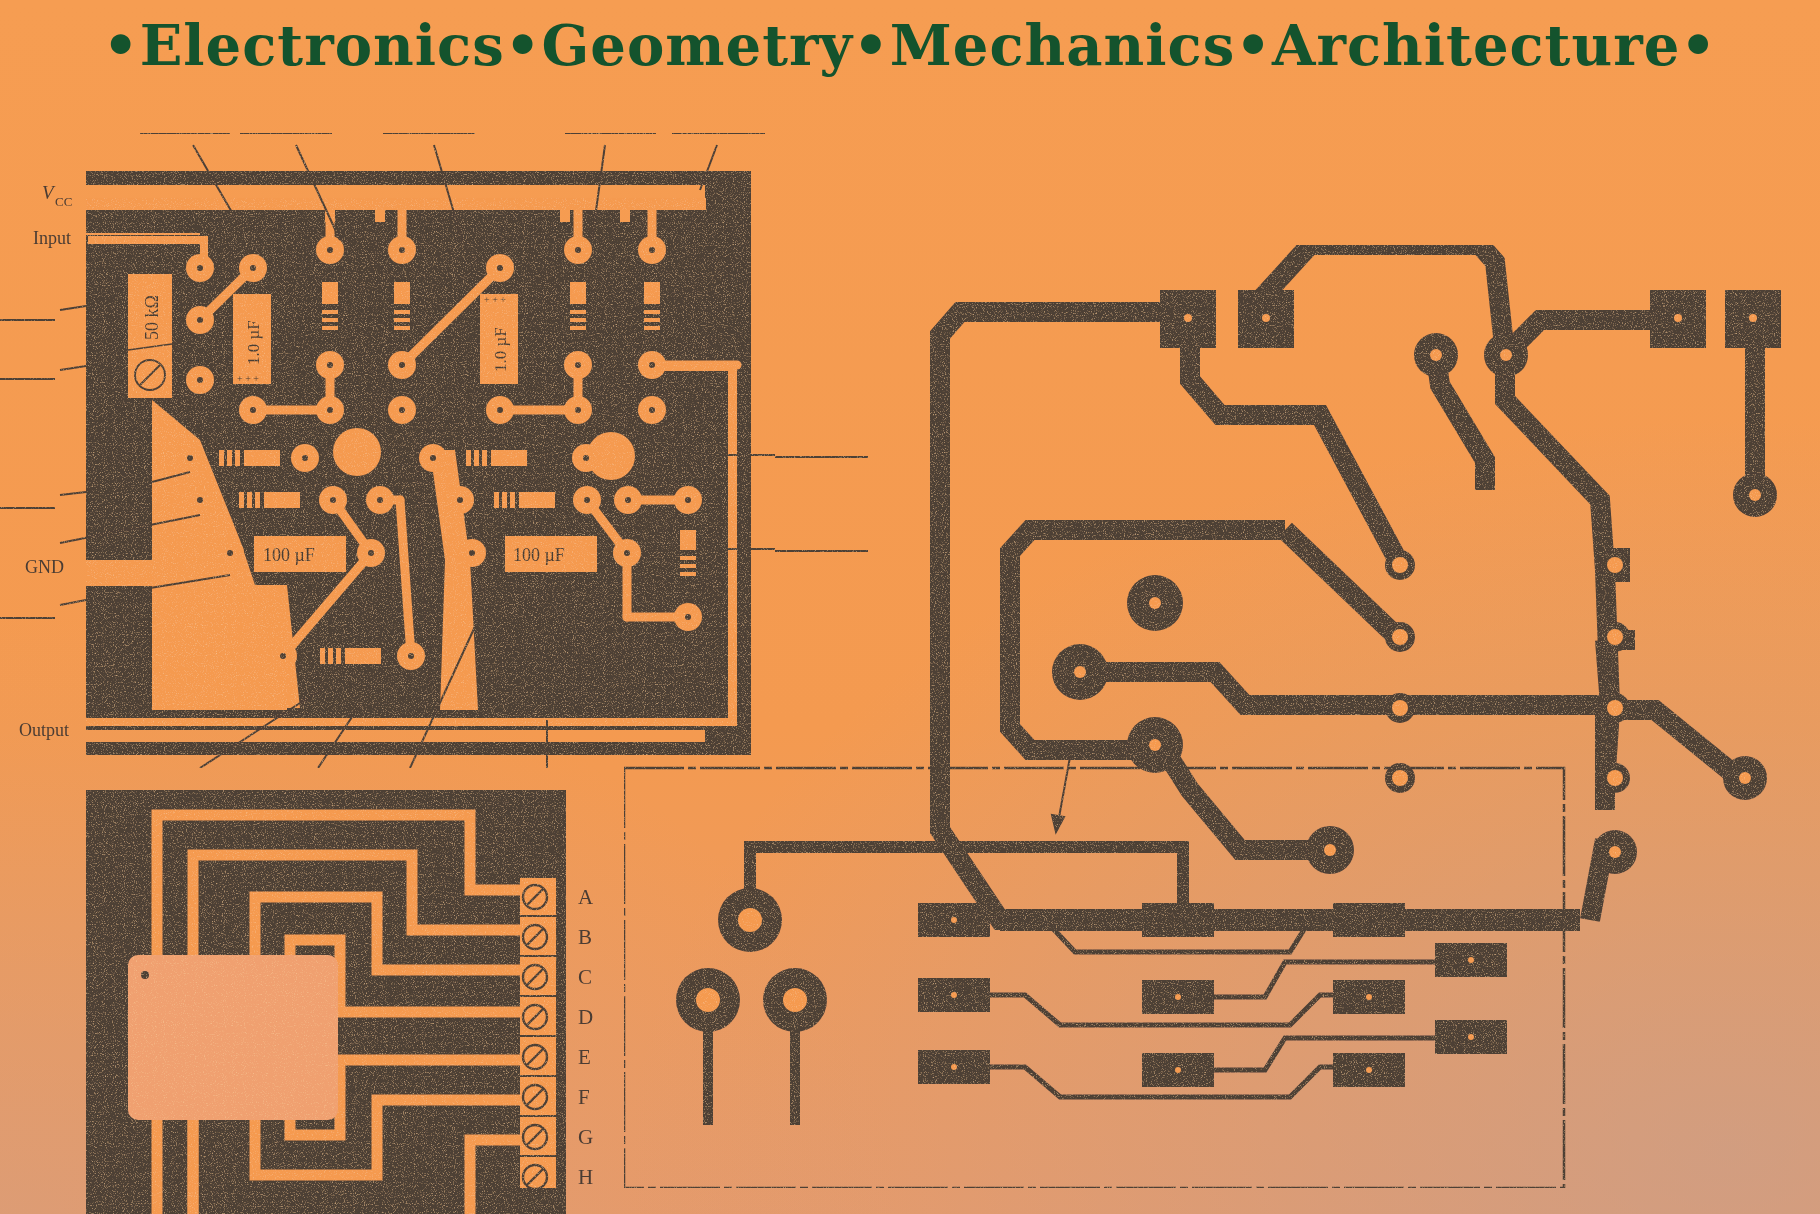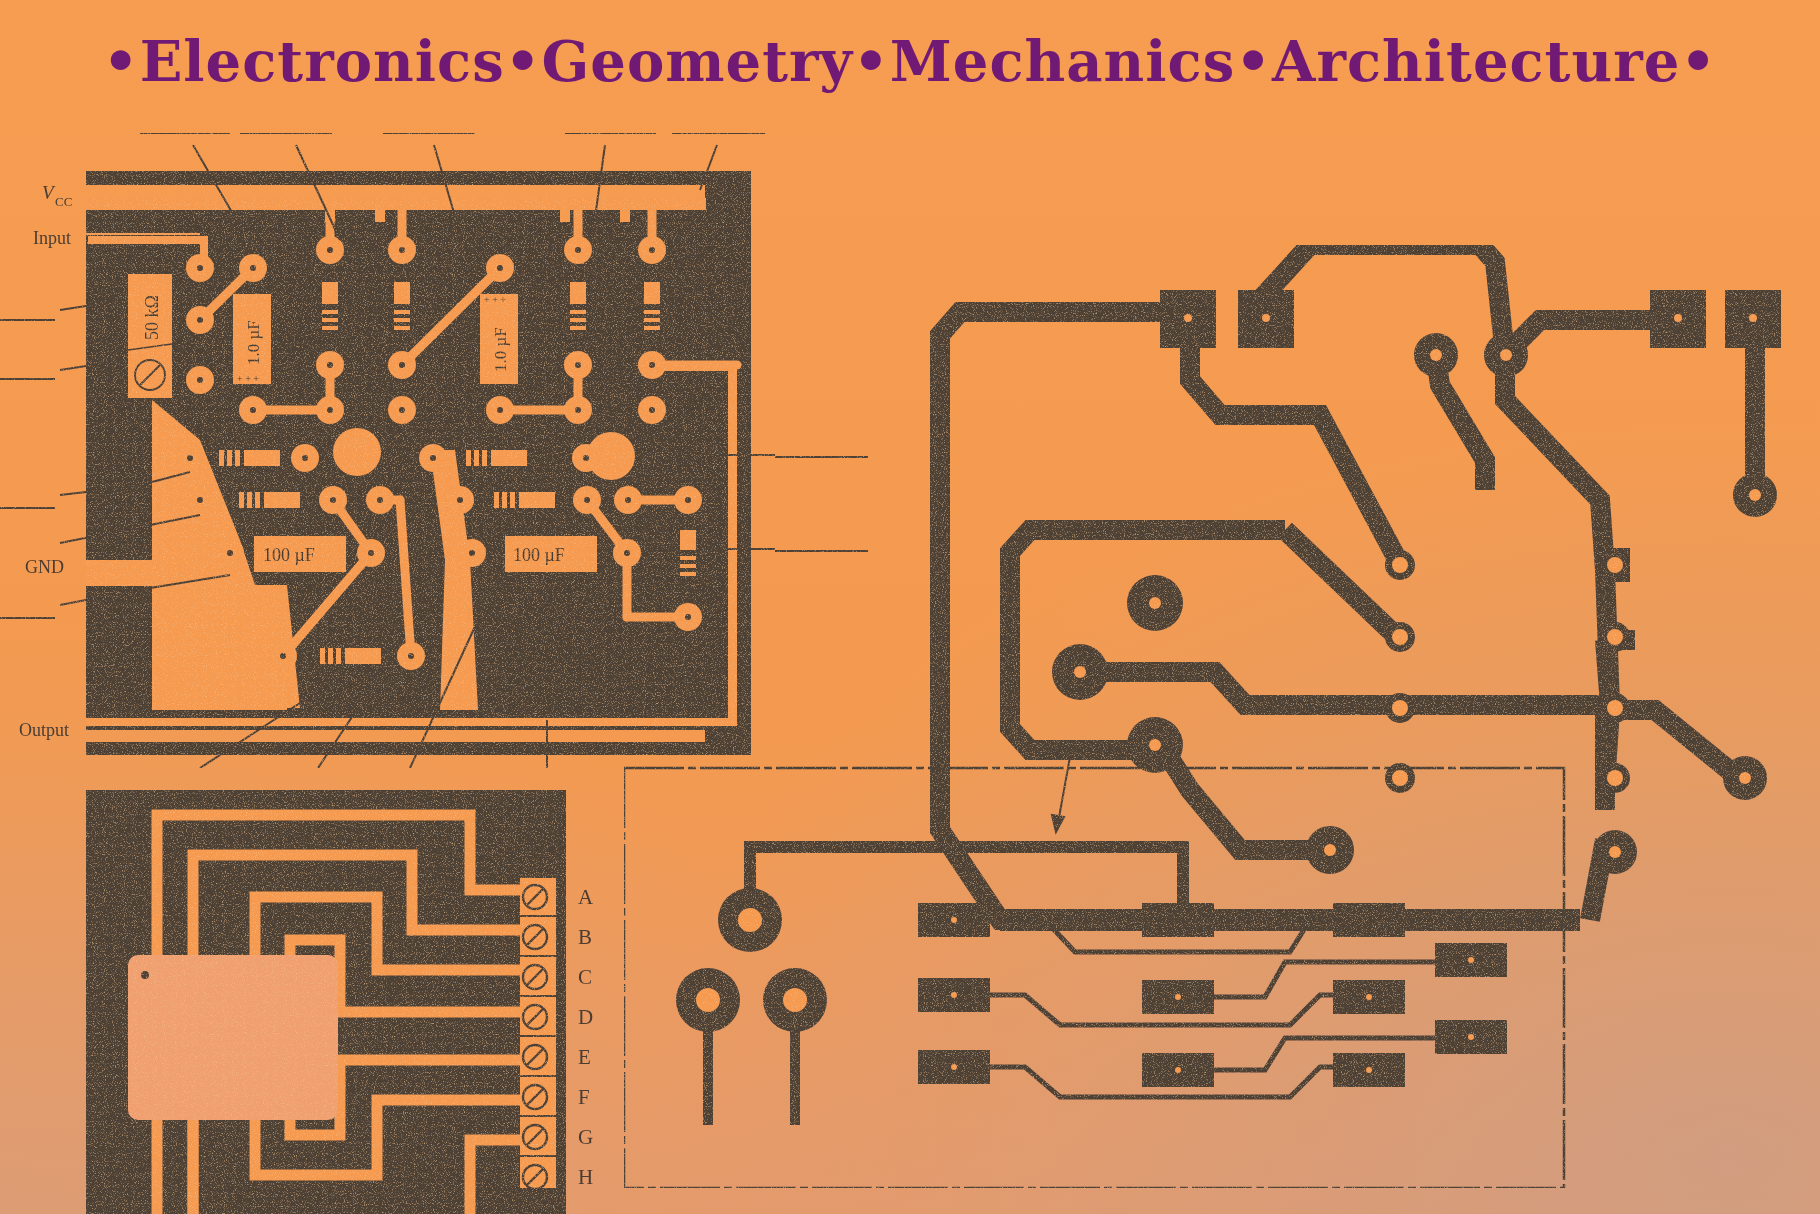--- a/index.html
+++ b/index.html
@@ -10,27 +10,27 @@
     font-family: "DejaVu Serif", serif;
   }
   .paper {
     position: absolute; inset: 0;
     background:
       radial-gradient(ellipse at 95% 95%, rgba(190,160,150,0.55) 0%, rgba(190,160,150,0) 45%),
       radial-gradient(ellipse at 0% 100%, rgba(200,160,140,0.35) 0%, rgba(200,160,140,0) 35%),
       linear-gradient(180deg, #f69d52 0%, #f49a50 60%, #e89a68 100%);
   }
   .title {
-    position: absolute; left: 0; top: 28px; width: 1820px;
+    position: absolute; left: 0; top: 12px; width: 1820px;
     text-align: center;
     font-family: "DejaVu Serif", serif;
     font-weight: bold;
     font-size: 56px;
     letter-spacing: 1px;
-    color: #701a75;
+    color: #14532d;
     white-space: nowrap;
   }
   svg.art { position: absolute; left: 0; top: 0; }
   .lbl { font-family: "Liberation Serif", serif; fill: #4a3c33; }
 </style>
 </head>
 <body>
 
 <div class="paper"></div>
 

